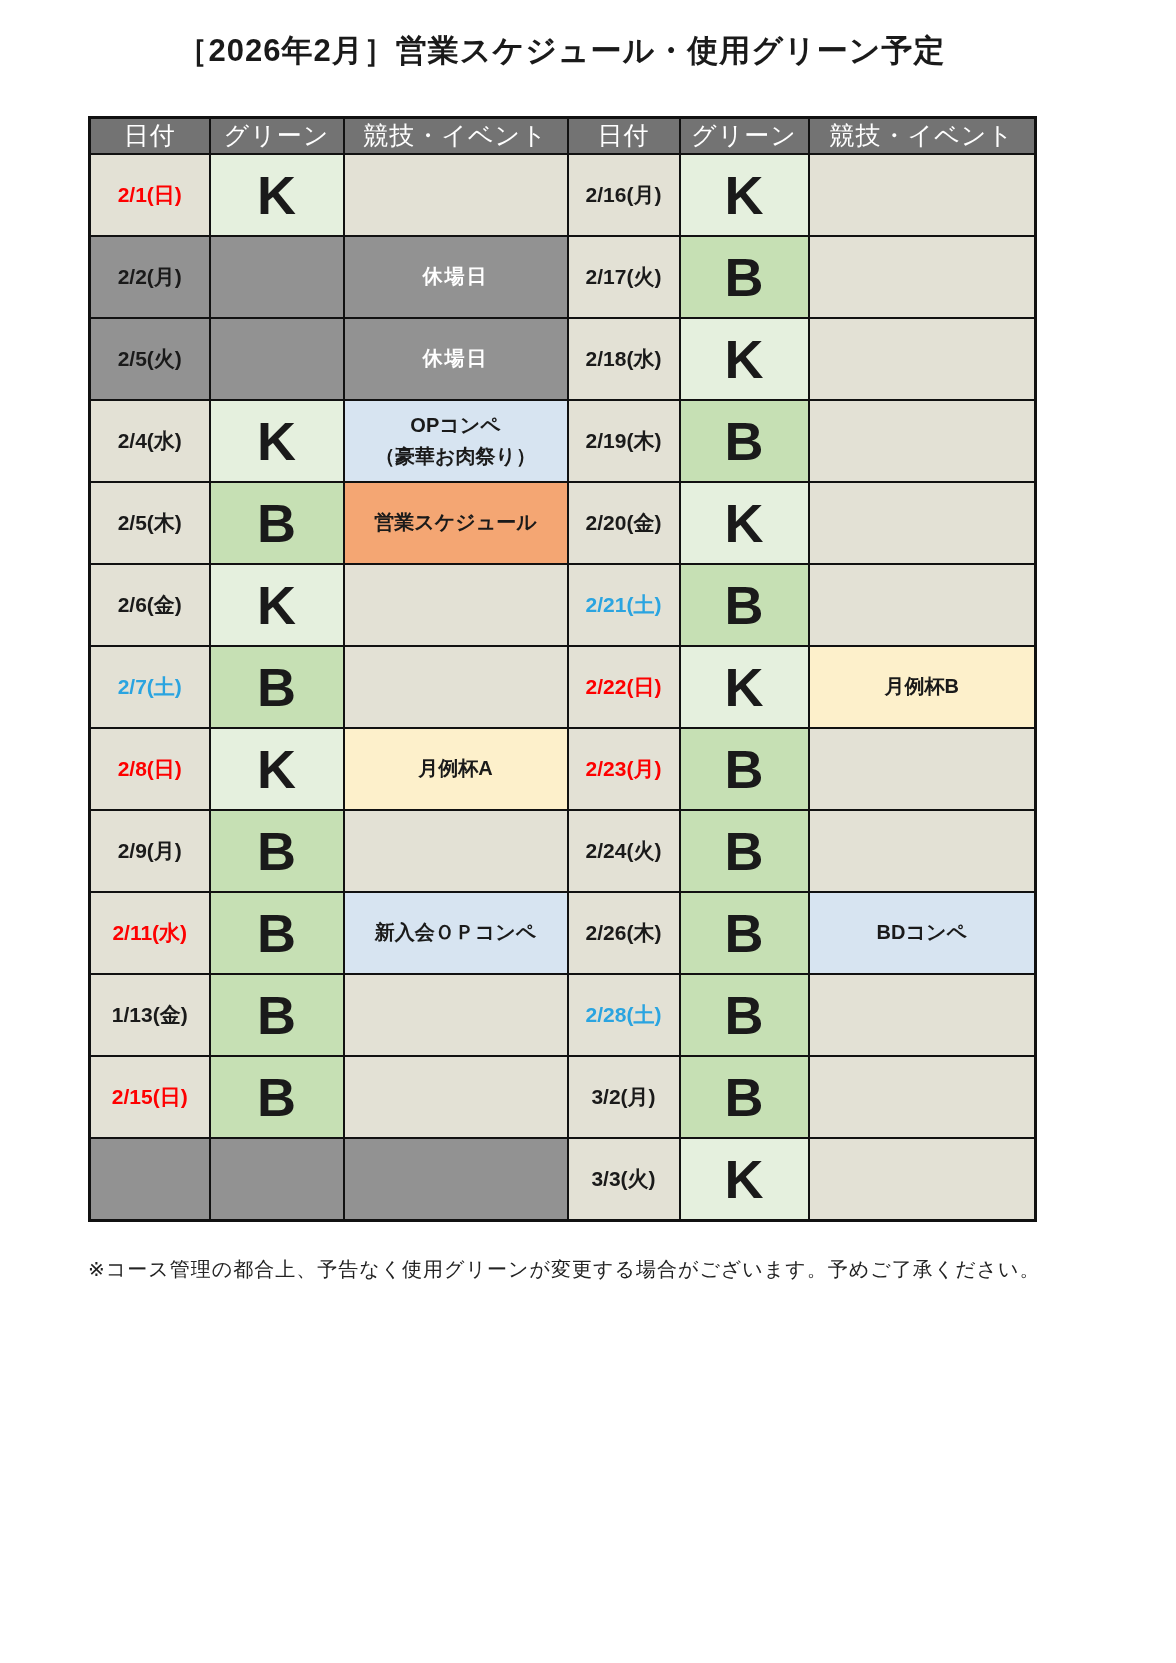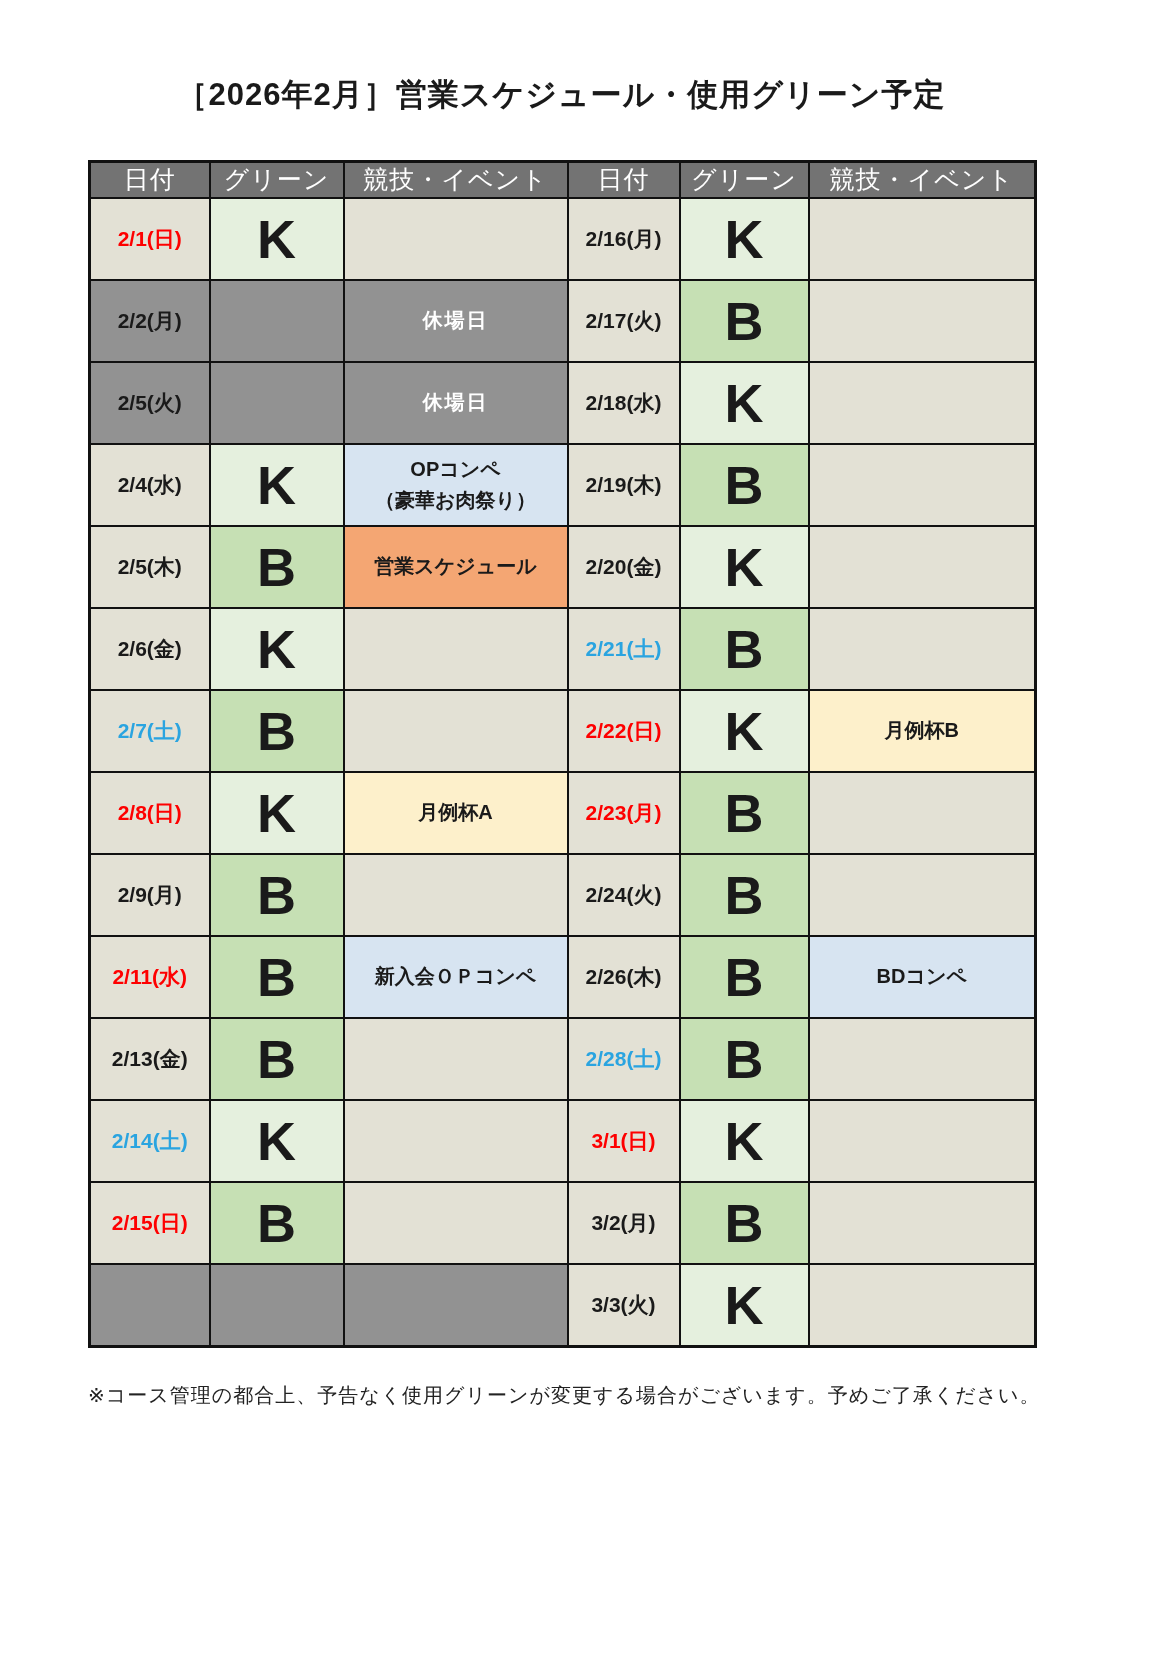--- a/index.html
+++ b/index.html
@@ -1,21 +1,21 @@
 <!DOCTYPE html>
 <html style="--header_bg: #737373; --header_text: #ffffff; --cell_beige: #e3e1d5; --closed_gray: #929292; --green_k: #e5f0de; --green_b: #c6e0b4; --event_blue: #d7e4f1; --event_orange: #f4a673; --event_yellow: #fdf0cb; --date_red: #fe0000; --date_blue: #2aa4e0; --border: #111111;"><head>
 <meta charset="utf-8">
 <style>
   html,body{margin:0;padding:0;}
   body{
     width:1176px;height:1663px;background:#ffffff;
     font-family:"Liberation Sans","DejaVu Sans",sans-serif;
     color:#1a1a1a;
   }
-  .page{padding-top:74px;}
+  .page{padding-top:30px;}
   .title{
     margin:0 0 44px 88px;width:946px;
     text-align:center;font-size:31px;font-weight:bold;letter-spacing:1px;
   }
   table.schedule{
     border-collapse:collapse;table-layout:fixed;
     width:946px;margin-left:88px;
     border:3px solid var(--border);
   }
   col.c-date{width:120px;} col.c-green{width:134px;} col.c-event{width:224px;}
@@ -160,33 +160,25 @@
         </tr>
         <tr>
           <td class="date-cell c-red">2/11(水)</td>
           <td class="green-cell gB">B</td>
           <td class="event-cell ev-blue">新入会ＯＰコンペ</td>
           <td class="date-cell">2/26(木)</td>
           <td class="green-cell gB">B</td>
           <td class="event-cell ev-blue">BDコンペ</td>
         </tr>
         <tr>
-          <td class="date-cell">2/13(金)</td>
+          <td class="date-cell">1/13(金)</td>
           <td class="green-cell gB">B</td>
           <td class="event-cell ev-none"></td>
           <td class="date-cell c-blue">2/28(土)</td>
           <td class="green-cell gB">B</td>
-          <td class="event-cell ev-none"></td>
-        </tr>
-        <tr>
-          <td class="date-cell c-blue">2/14(土)</td>
-          <td class="green-cell gK">K</td>
-          <td class="event-cell ev-none"></td>
-          <td class="date-cell c-red">3/1(日)</td>
-          <td class="green-cell gK">K</td>
           <td class="event-cell ev-none"></td>
         </tr>
         <tr>
           <td class="date-cell c-red">2/15(日)</td>
           <td class="green-cell gB">B</td>
           <td class="event-cell ev-none"></td>
           <td class="date-cell">3/2(月)</td>
           <td class="green-cell gB">B</td>
           <td class="event-cell ev-none"></td>
         </tr>

